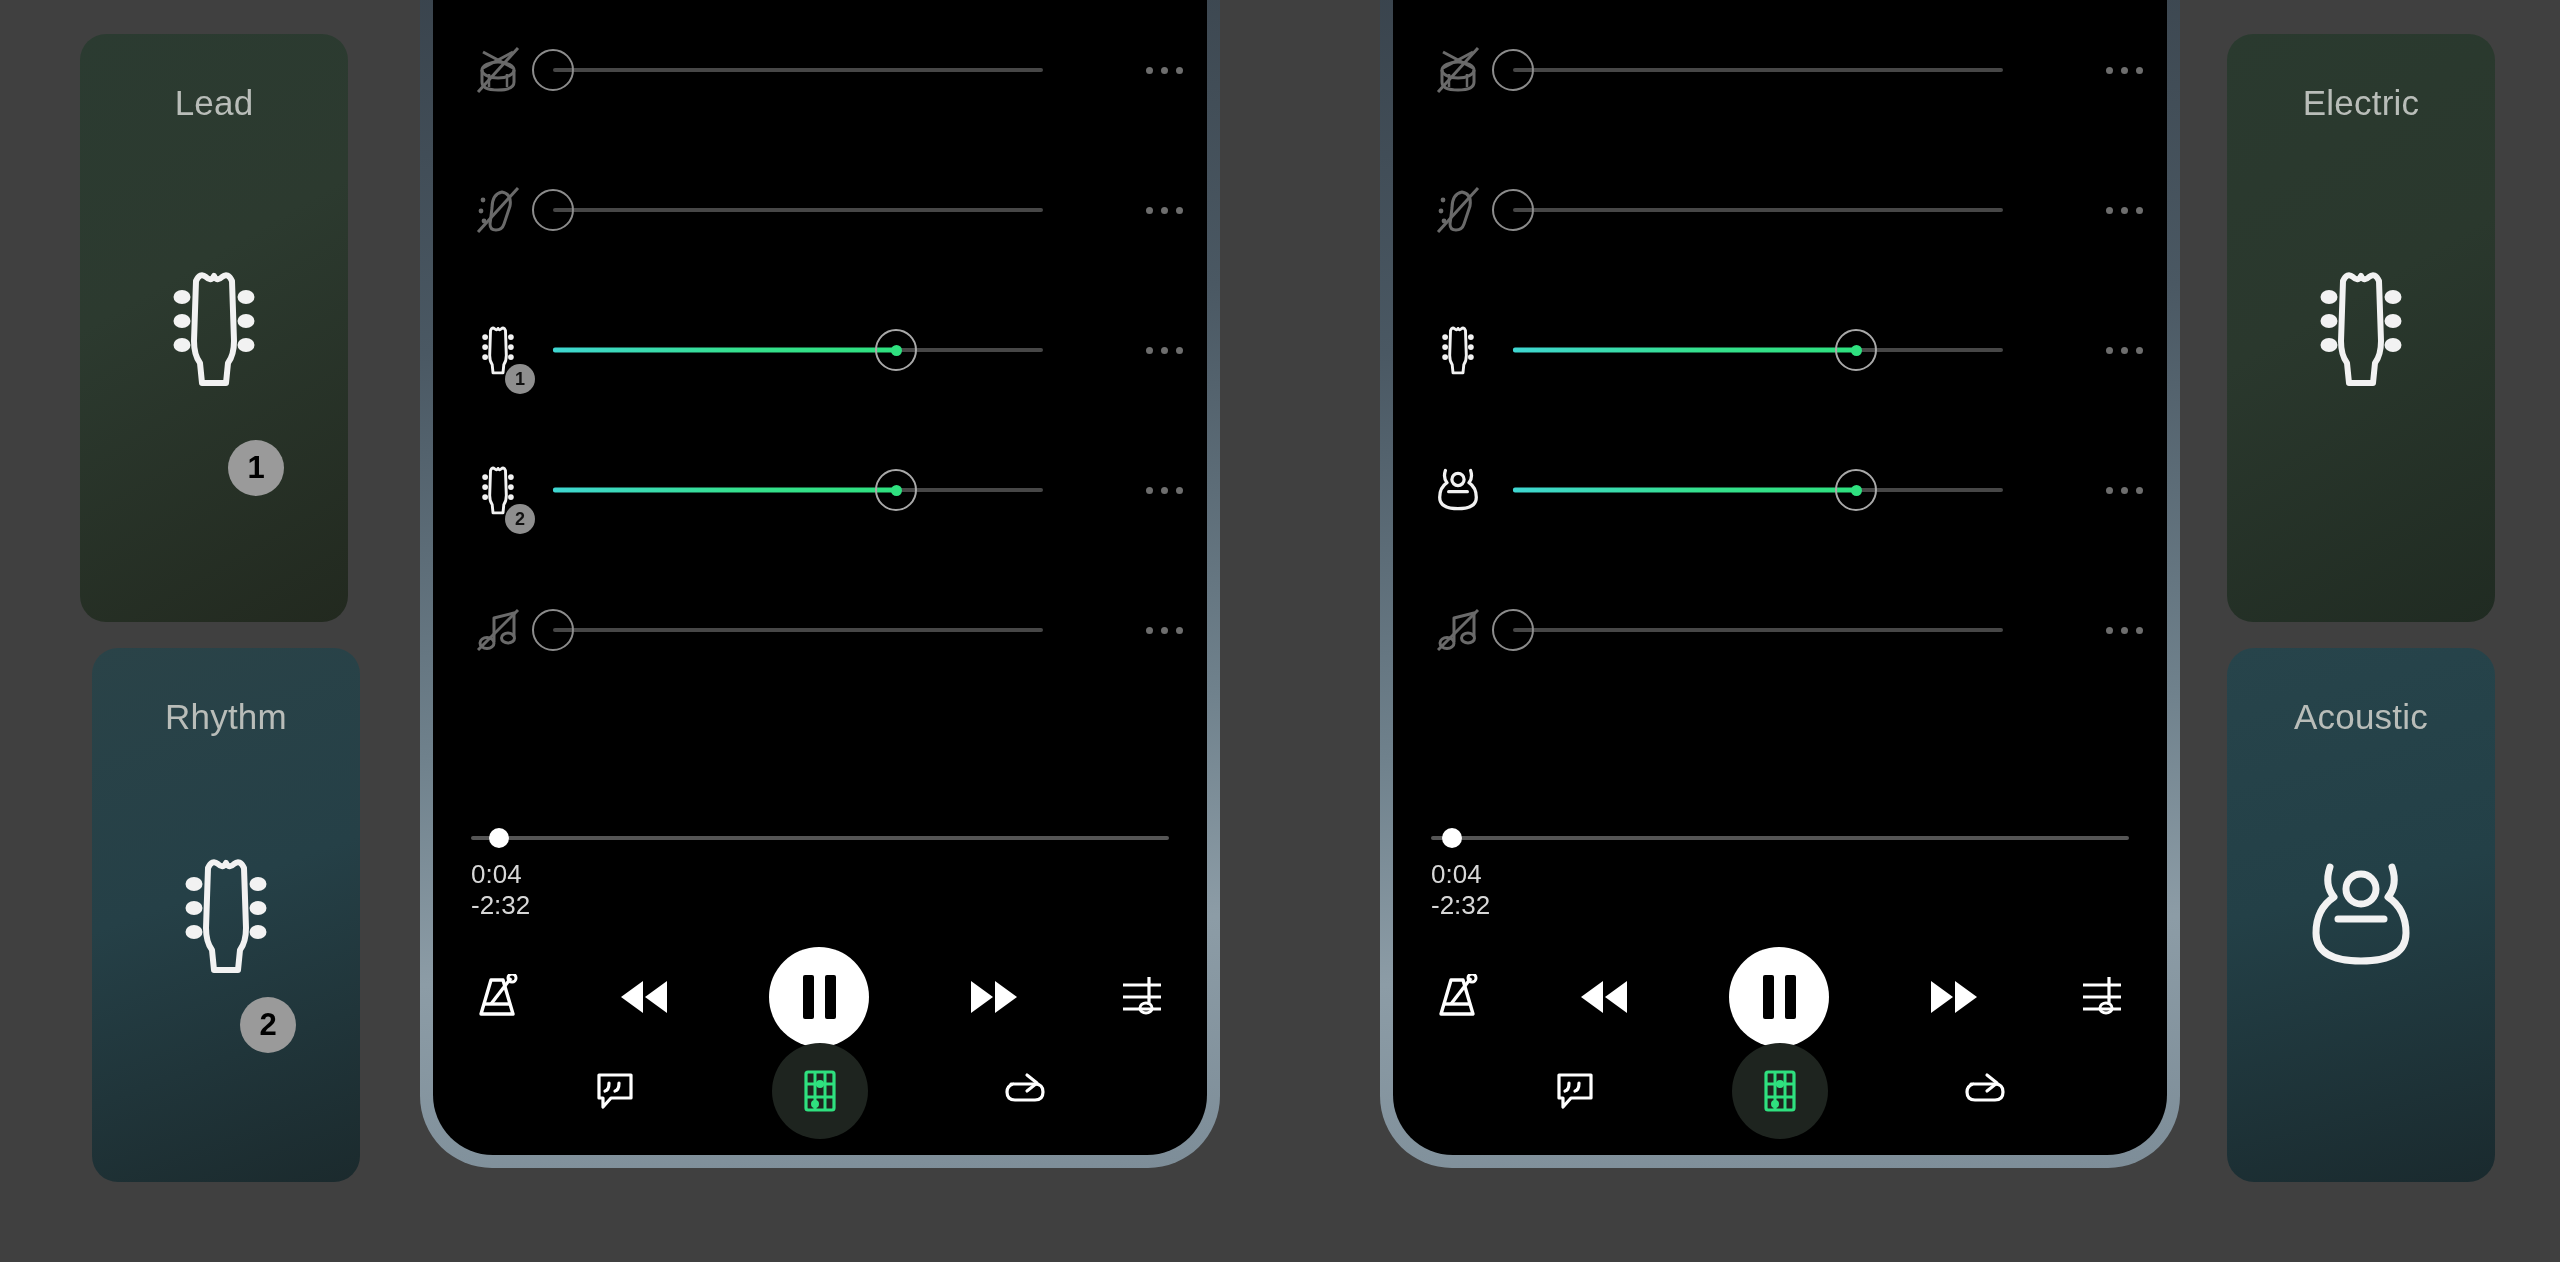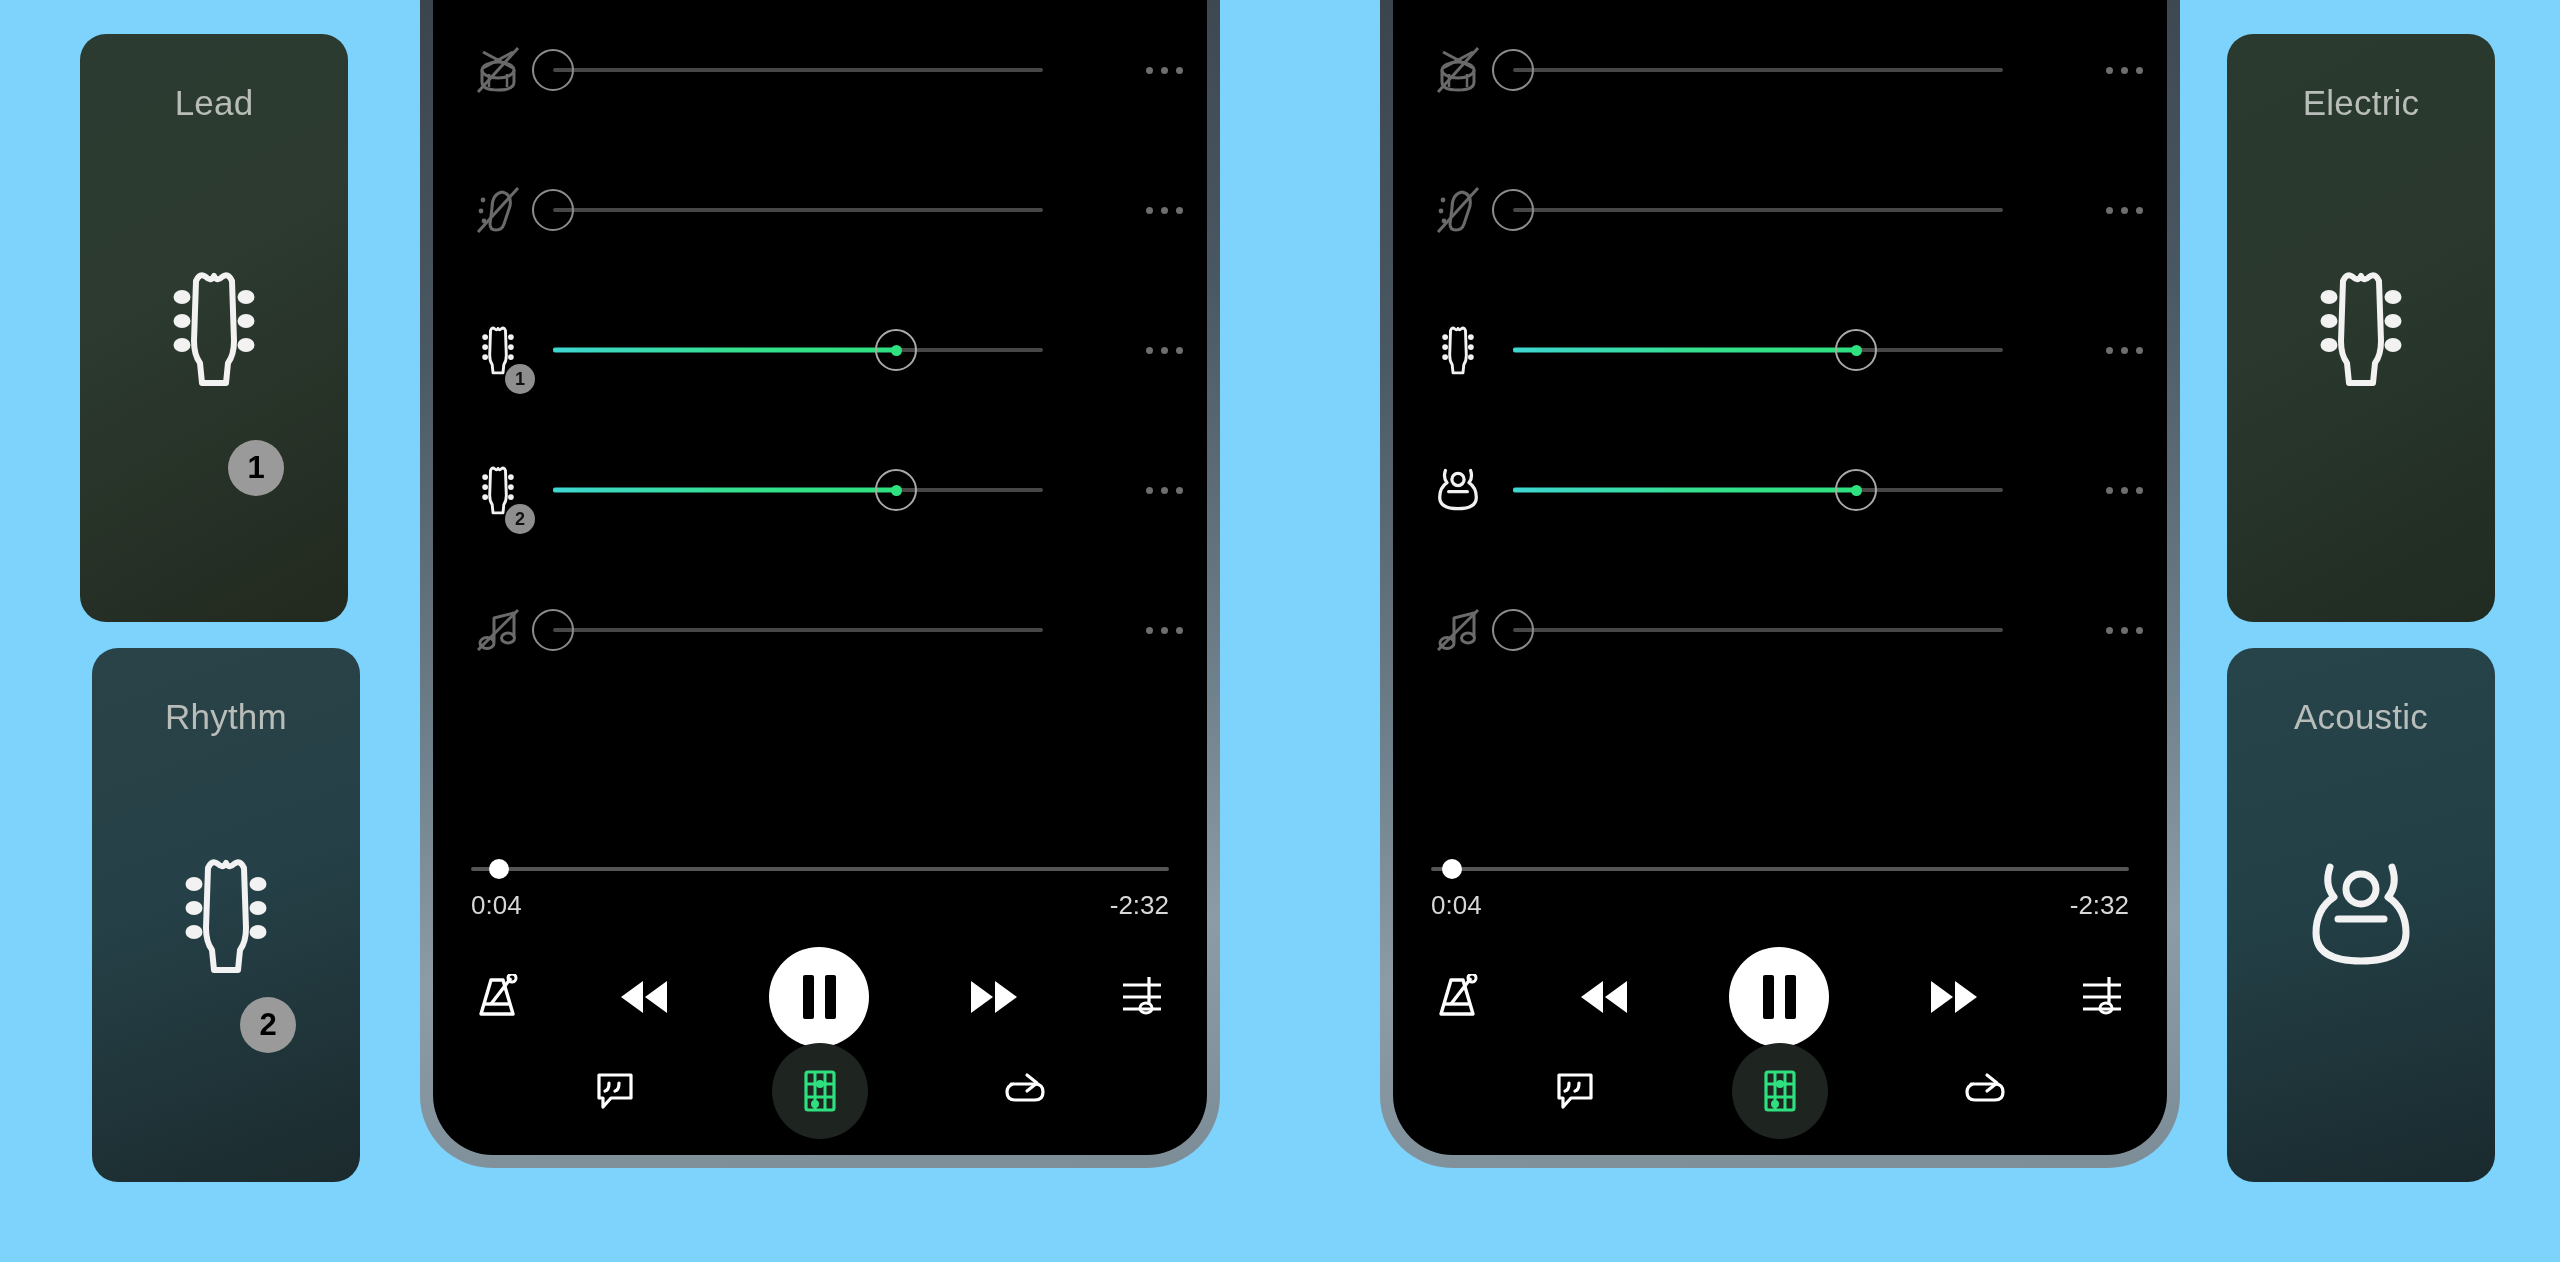--- a/index.html
+++ b/index.html
@@ -2,21 +2,21 @@
 <html><head>
 <meta charset="utf-8">
 <style>
   * { box-sizing: border-box; margin: 0; padding: 0; }
   html, body {
     width: 2560px; height: 1262px;
     background: #141414;
     font-family: "Liberation Sans", sans-serif;
     overflow: hidden;
   }
-  .stage { position: relative; width: 2560px; height: 1262px; background: #7dd3fc; }
+  .stage { position: relative; width: 2560px; height: 1262px; background: #404040; }
 
   
   .card {
     position: absolute;
     border-radius: 26px;
     overflow: hidden;
   }
   .card-title {
     position: absolute; top: 0; left: 0; right: 0;
     text-align: center;
@@ -133,21 +133,21 @@
     background: #555; border-radius: 2px;
   }
   .tl-knob {
     position: absolute; top: 3px;
     width: 20px; height: 20px; margin-left: -10px;
     border-radius: 50%; background: #fff;
   }
   .times {
     display: flex; justify-content: space-between;
     margin: 8px 38px 0 38px;
-    color: #d7d7d7; font-size: 26px;
+    color: #d7d7d7; font-size: 26px; flex-direction: column;
   }
   .controls {
     display: flex; align-items: center; justify-content: space-between;
     margin: 26px 42px 0 42px;
   }
   .ctl { display: flex; align-items: center; justify-content: center; }
   .play-btn {
     width: 100px; height: 100px; border-radius: 50%;
     background: #fff;
     display: flex; align-items: center; justify-content: center; gap: 11px;

